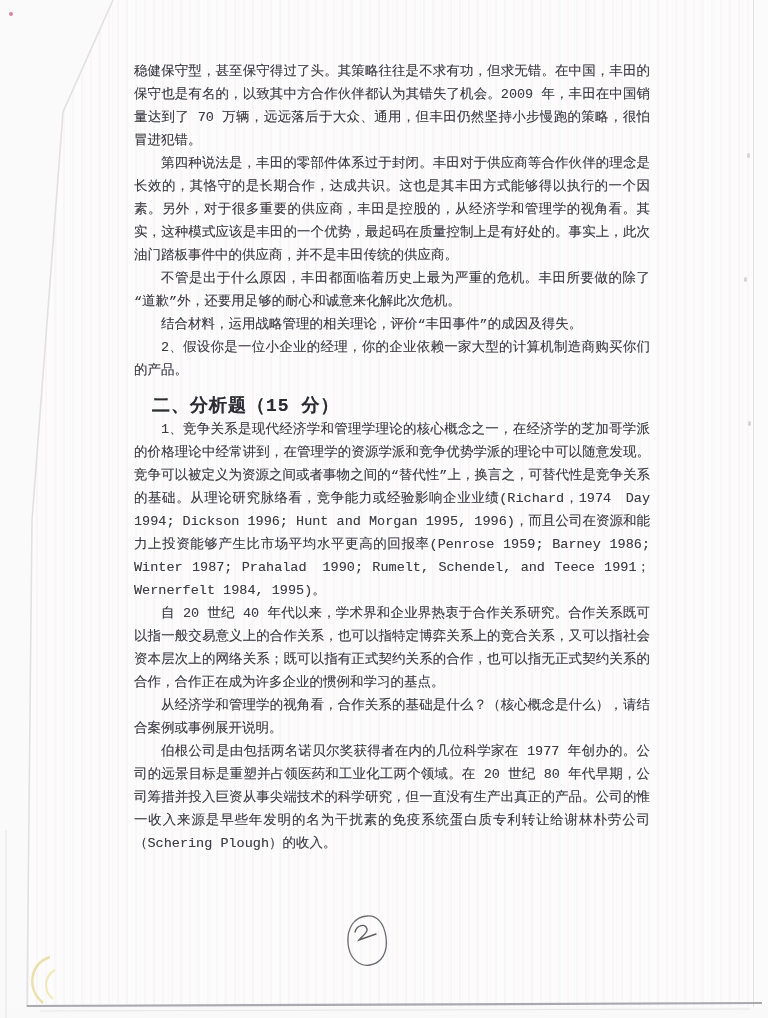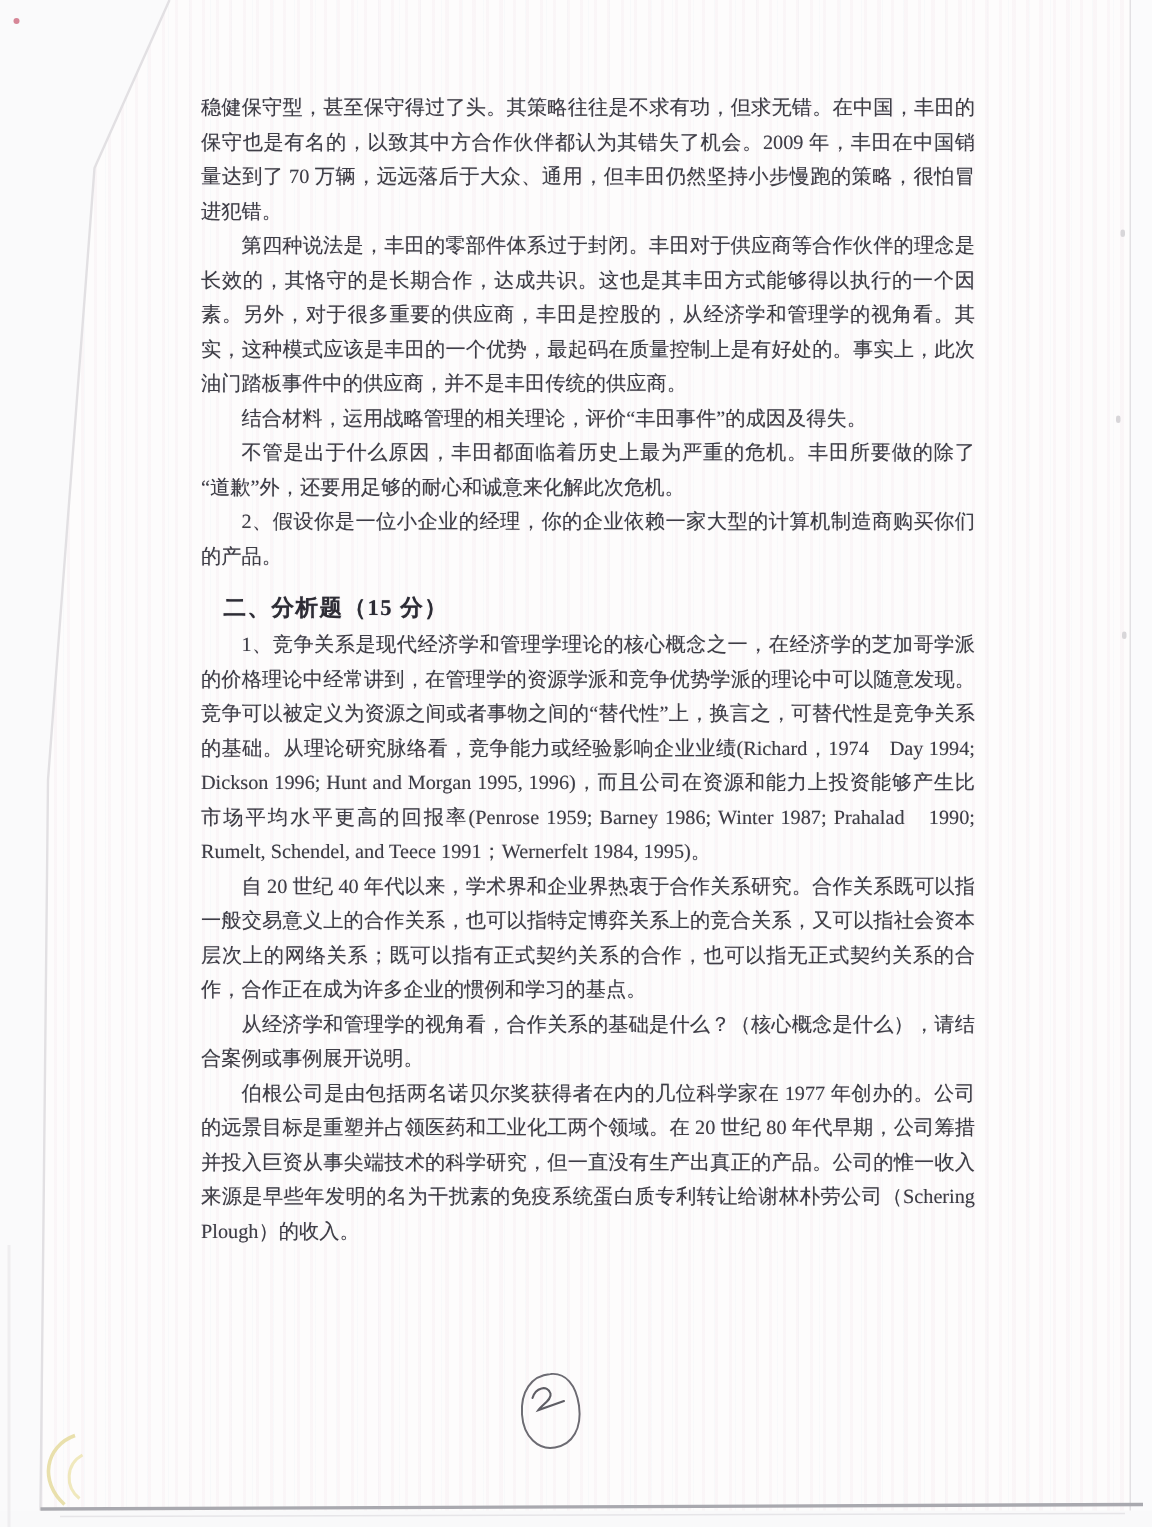--- a/index.html
+++ b/index.html
@@ -27,26 +27,27 @@
   .bed-bottom {
     position:absolute; left:0; top:1007px; width:768px; height:11px;
     background:#f9f9fa;
   }
   .edge-svg { position:absolute; left:0; top:0; }
   .content {
     position:absolute; left:134px; top:60px; width:516px;
     color:#3e3d46; font-size:13.5px; line-height:23px;
     text-align:justify;
     text-shadow:0 0 0.5px rgba(72,70,82,0.45);
+    font-family:Liberation Mono, monospace;
   }
   .para { margin:0; text-indent:2em; }
   .para.first { text-indent:0; }
   .heading {
     margin:13px 0 0 0; text-indent:1em;
-    font-weight:bold; font-size:15px; line-height:23px;
+    font-weight:bold; font-size:18px; line-height:23px;
     color:#2d2c35; letter-spacing:1px;
     text-shadow:0 0 0.5px rgba(45,44,53,0.55);
   }
   .pagenum-svg { position:absolute; left:340px; top:910px; }
   .speck-red {
     position:absolute; left:9px; top:12px; width:4px; height:4px;
     border-radius:50%; background:#c95f75; opacity:.75;
   }
   .speck-gray { position:absolute; width:3px; height:5px; border-radius:2px; background:#d8d6d9; }
   .sg1 { left:747px; top:153px; }
@@ -74,22 +75,22 @@
   </svg>
 
   <div class="speck-red"></div>
   <div class="speck-gray sg1"></div>
   <div class="speck-gray sg2"></div>
   <div class="speck-gray sg3"></div>
 
   <div class="content">
     <p class="para first">稳健保守型，甚至保守得过了头。其策略往往是不求有功，但求无错。在中国，丰田的保守也是有名的，以致其中方合作伙伴都认为其错失了机会。2009 年，丰田在中国销量达到了 70 万辆，远远落后于大众、通用，但丰田仍然坚持小步慢跑的策略，很怕冒进犯错。</p>
     <p class="para">第四种说法是，丰田的零部件体系过于封闭。丰田对于供应商等合作伙伴的理念是长效的，其恪守的是长期合作，达成共识。这也是其丰田方式能够得以执行的一个因素。另外，对于很多重要的供应商，丰田是控股的，从经济学和管理学的视角看。其实，这种模式应该是丰田的一个优势，最起码在质量控制上是有好处的。事实上，此次油门踏板事件中的供应商，并不是丰田传统的供应商。</p>
+    <p class="para">不管是出于什么原因，丰田都面临着历史上最为严重的危机。丰田所要做的除了“道歉”外，还要用足够的耐心和诚意来化解此次危机。</p>
     <p class="para">结合材料，运用战略管理的相关理论，评价“丰田事件”的成因及得失。</p>
-    <p class="para">不管是出于什么原因，丰田都面临着历史上最为严重的危机。丰田所要做的除了“道歉”外，还要用足够的耐心和诚意来化解此次危机。</p>
     <p class="para">2、假设你是一位小企业的经理，你的企业依赖一家大型的计算机制造商购买你们的产品。</p>
     <p class="heading">二、分析题（15 分）</p>
     <p class="para">1、竞争关系是现代经济学和管理学理论的核心概念之一，在经济学的芝加哥学派的价格理论中经常讲到，在管理学的资源学派和竞争优势学派的理论中可以随意发现。竞争可以被定义为资源之间或者事物之间的“替代性”上，换言之，可替代性是竞争关系的基础。从理论研究脉络看，竞争能力或经验影响企业业绩(Richard，1974　Day 1994; Dickson 1996; Hunt and Morgan 1995, 1996)，而且公司在资源和能力上投资能够产生比市场平均水平更高的回报率(Penrose 1959; Barney 1986; Winter 1987; Prahalad　1990; Rumelt, Schendel, and Teece 1991；Wernerfelt 1984, 1995)。</p>
     <p class="para">自 20 世纪 40 年代以来，学术界和企业界热衷于合作关系研究。合作关系既可以指一般交易意义上的合作关系，也可以指特定博弈关系上的竞合关系，又可以指社会资本层次上的网络关系；既可以指有正式契约关系的合作，也可以指无正式契约关系的合作，合作正在成为许多企业的惯例和学习的基点。</p>
     <p class="para">从经济学和管理学的视角看，合作关系的基础是什么？（核心概念是什么），请结合案例或事例展开说明。</p>
     <p class="para">伯根公司是由包括两名诺贝尔奖获得者在内的几位科学家在 1977 年创办的。公司的远景目标是重塑并占领医药和工业化工两个领域。在 20 世纪 80 年代早期，公司筹措并投入巨资从事尖端技术的科学研究，但一直没有生产出真正的产品。公司的惟一收入来源是早些年发明的名为干扰素的免疫系统蛋白质专利转让给谢林朴劳公司（Schering Plough）的收入。</p>
   </div>
 
   <svg class="pagenum-svg" width="56" height="62">
     <path d="M 27,6 C 14,7 7,18 8,33 C 9,48 19,57 30,55 C 42,53 48,42 46,27 C 44,13 37,5 27,6 Z" fill="none" stroke="#5c5b63" stroke-width="1.3" opacity="0.9"></path>

